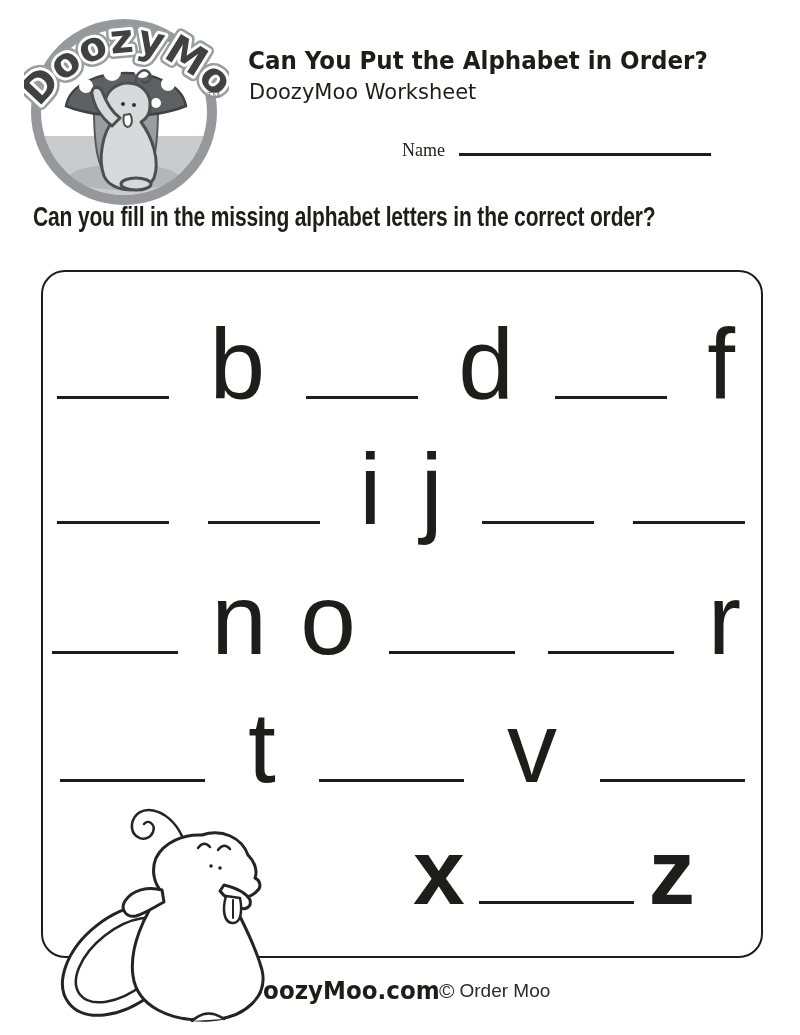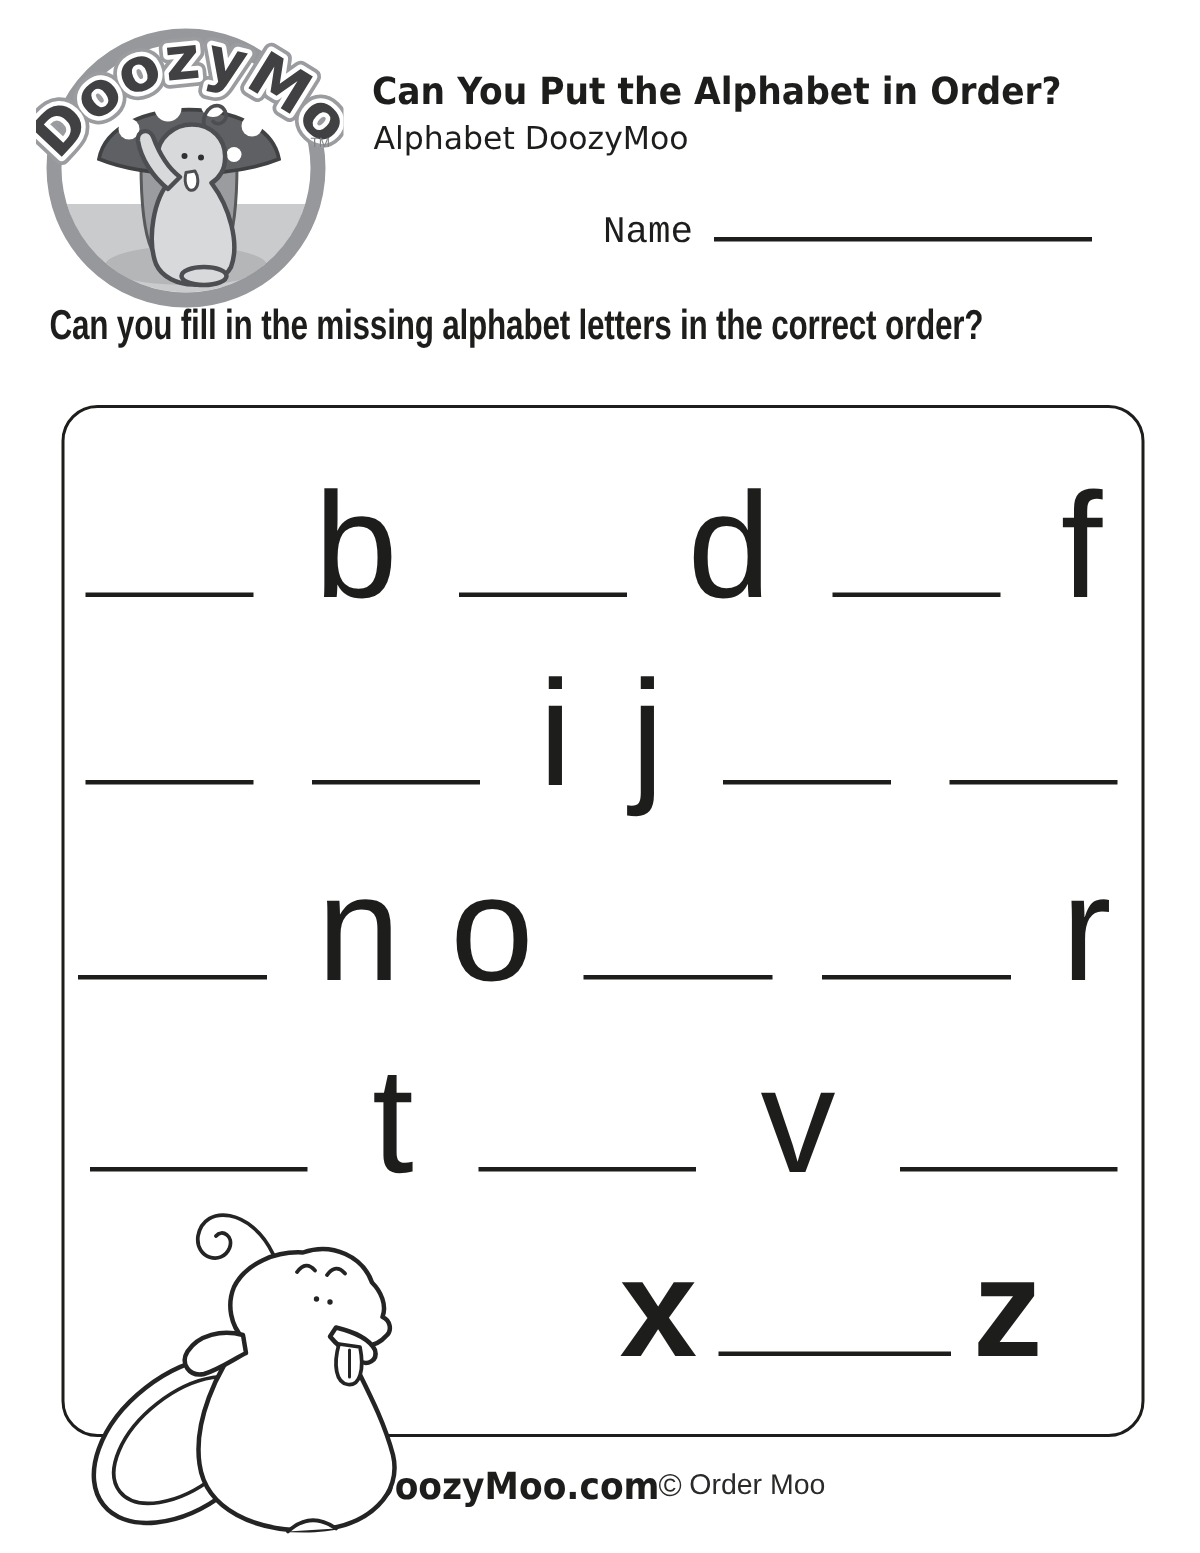--- a/index.html
+++ b/index.html
@@ -7,21 +7,21 @@
        font-family:"Liberation Sans",sans-serif;color:#1d1d1b;}
 
   
   #logo{position:absolute;left:24px;top:14px;}
   .title{position:absolute;left:248px;top:46px;font-family:"DejaVu Sans",sans-serif;
          font-weight:bold;font-size:25px;white-space:nowrap;transform:scaleX(.92);
          transform-origin:left top;}
   .subtitle{position:absolute;left:249px;top:80px;font-family:"DejaVu Sans",sans-serif;
             font-size:21px;white-space:nowrap;}
   .name-row{position:absolute;left:402px;top:140px;display:flex;align-items:baseline;}
-  .name-label{font-family:Liberation Mono, monospace;font-size:25px;}
+  .name-label{font-family:Liberation Serif, serif;font-size:18px;}
   .name-line{display:inline-block;width:252px;height:3px;background:#1d1d1b;margin-left:14px;}
   .instruction{position:absolute;left:33px;top:201px;font-family:"Liberation Sans",sans-serif;
                font-weight:bold;font-size:28px;letter-spacing:-.2px;white-space:nowrap;
                transform:scaleX(.75);transform-origin:left top;}
 
   
   .sheet{position:absolute;left:41px;top:270px;width:722px;height:688px;box-sizing:border-box;
          border:2.5px solid #1d1d1b;border-radius:24px;}
   .ws-row{position:absolute;left:0;right:0;display:flex;justify-content:space-between;
           align-items:baseline;box-sizing:border-box;}
@@ -87,21 +87,21 @@
       <textPath href="#lgarc" startOffset="8">DoozyMoo</textPath>
     </text>
     <text fill="#414042" stroke="#ffffff" stroke-width="6" stroke-linejoin="round" style="paint-order:stroke;">
       <textPath href="#lgarc" startOffset="8">DoozyMoo</textPath>
     </text>
   </g>
   <text x="196" y="84" text-anchor="end" font-size="9" fill="#808285">TM</text>
 </svg>
 
 <div class="title">Can You Put the Alphabet in Order?</div>
-<div class="subtitle">Alphabet DoozyMoo</div>
+<div class="subtitle">DoozyMoo Worksheet</div>
 
 <div class="name-row">
   <span class="name-label">Name</span>
   <span class="name-line"></span>
 </div>
 
 <div class="instruction">Can you fill in the missing alphabet letters in the correct order?</div>
 
 <div class="sheet">
   <div class="ws-row r1">

